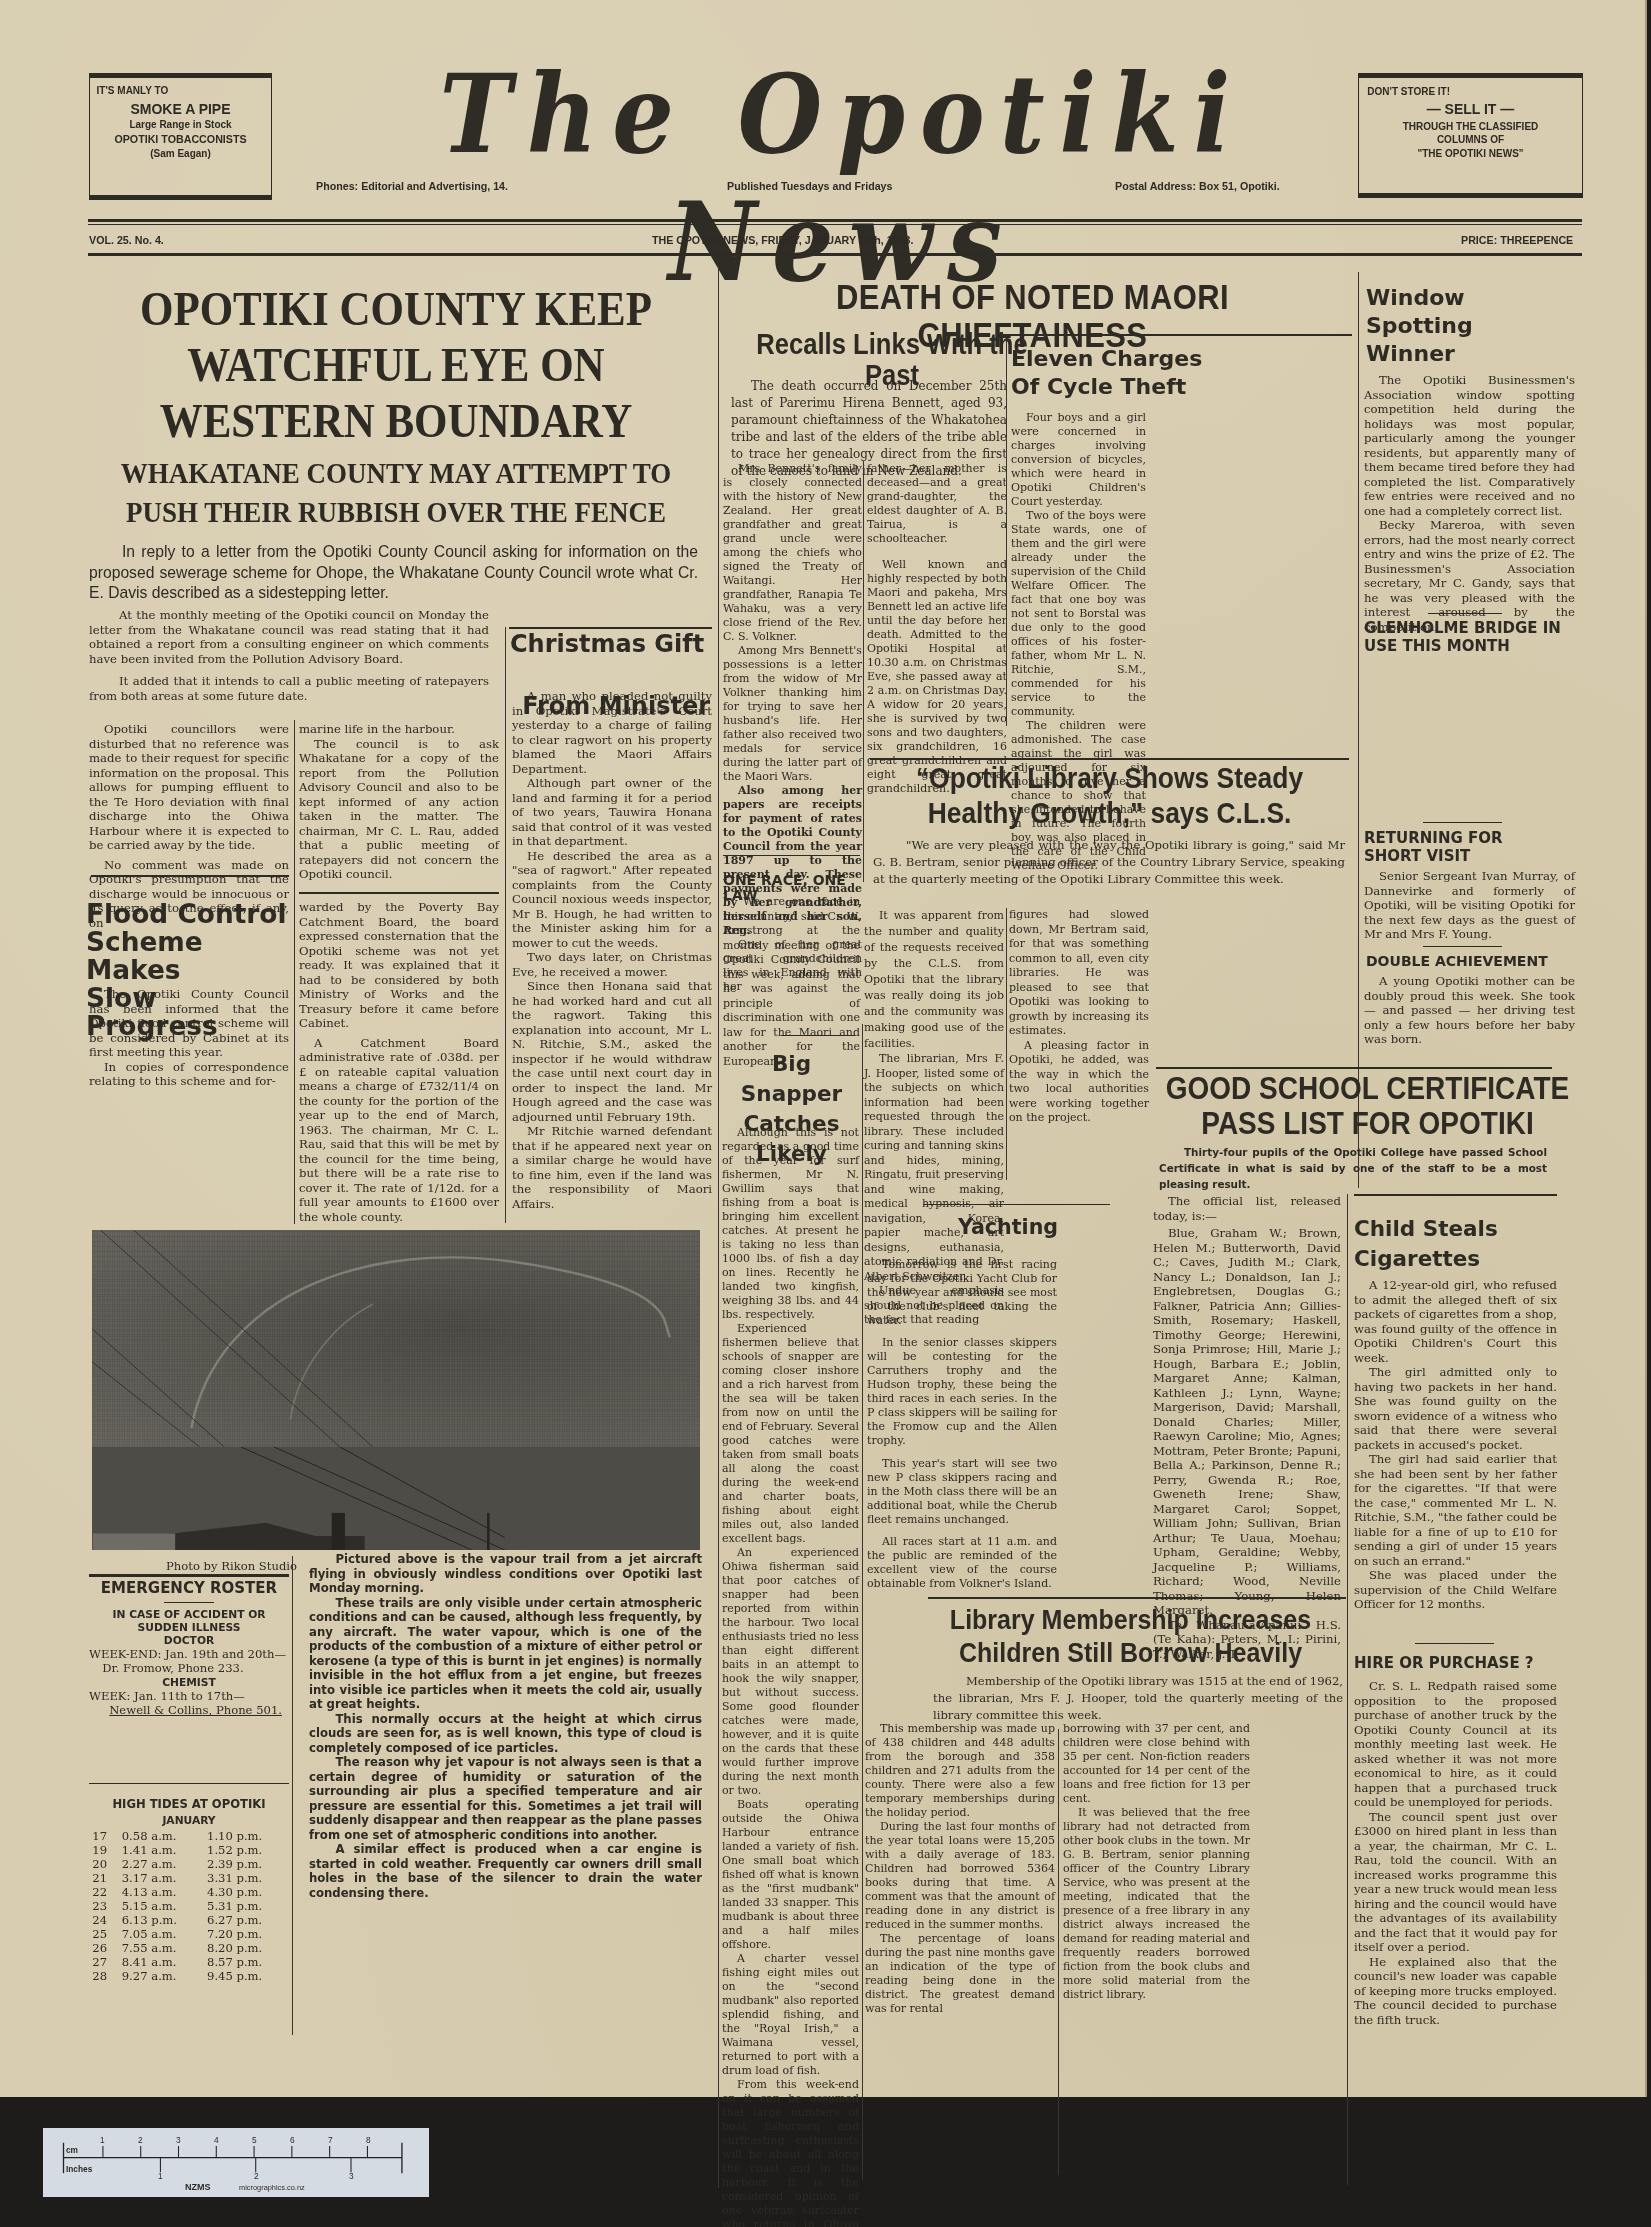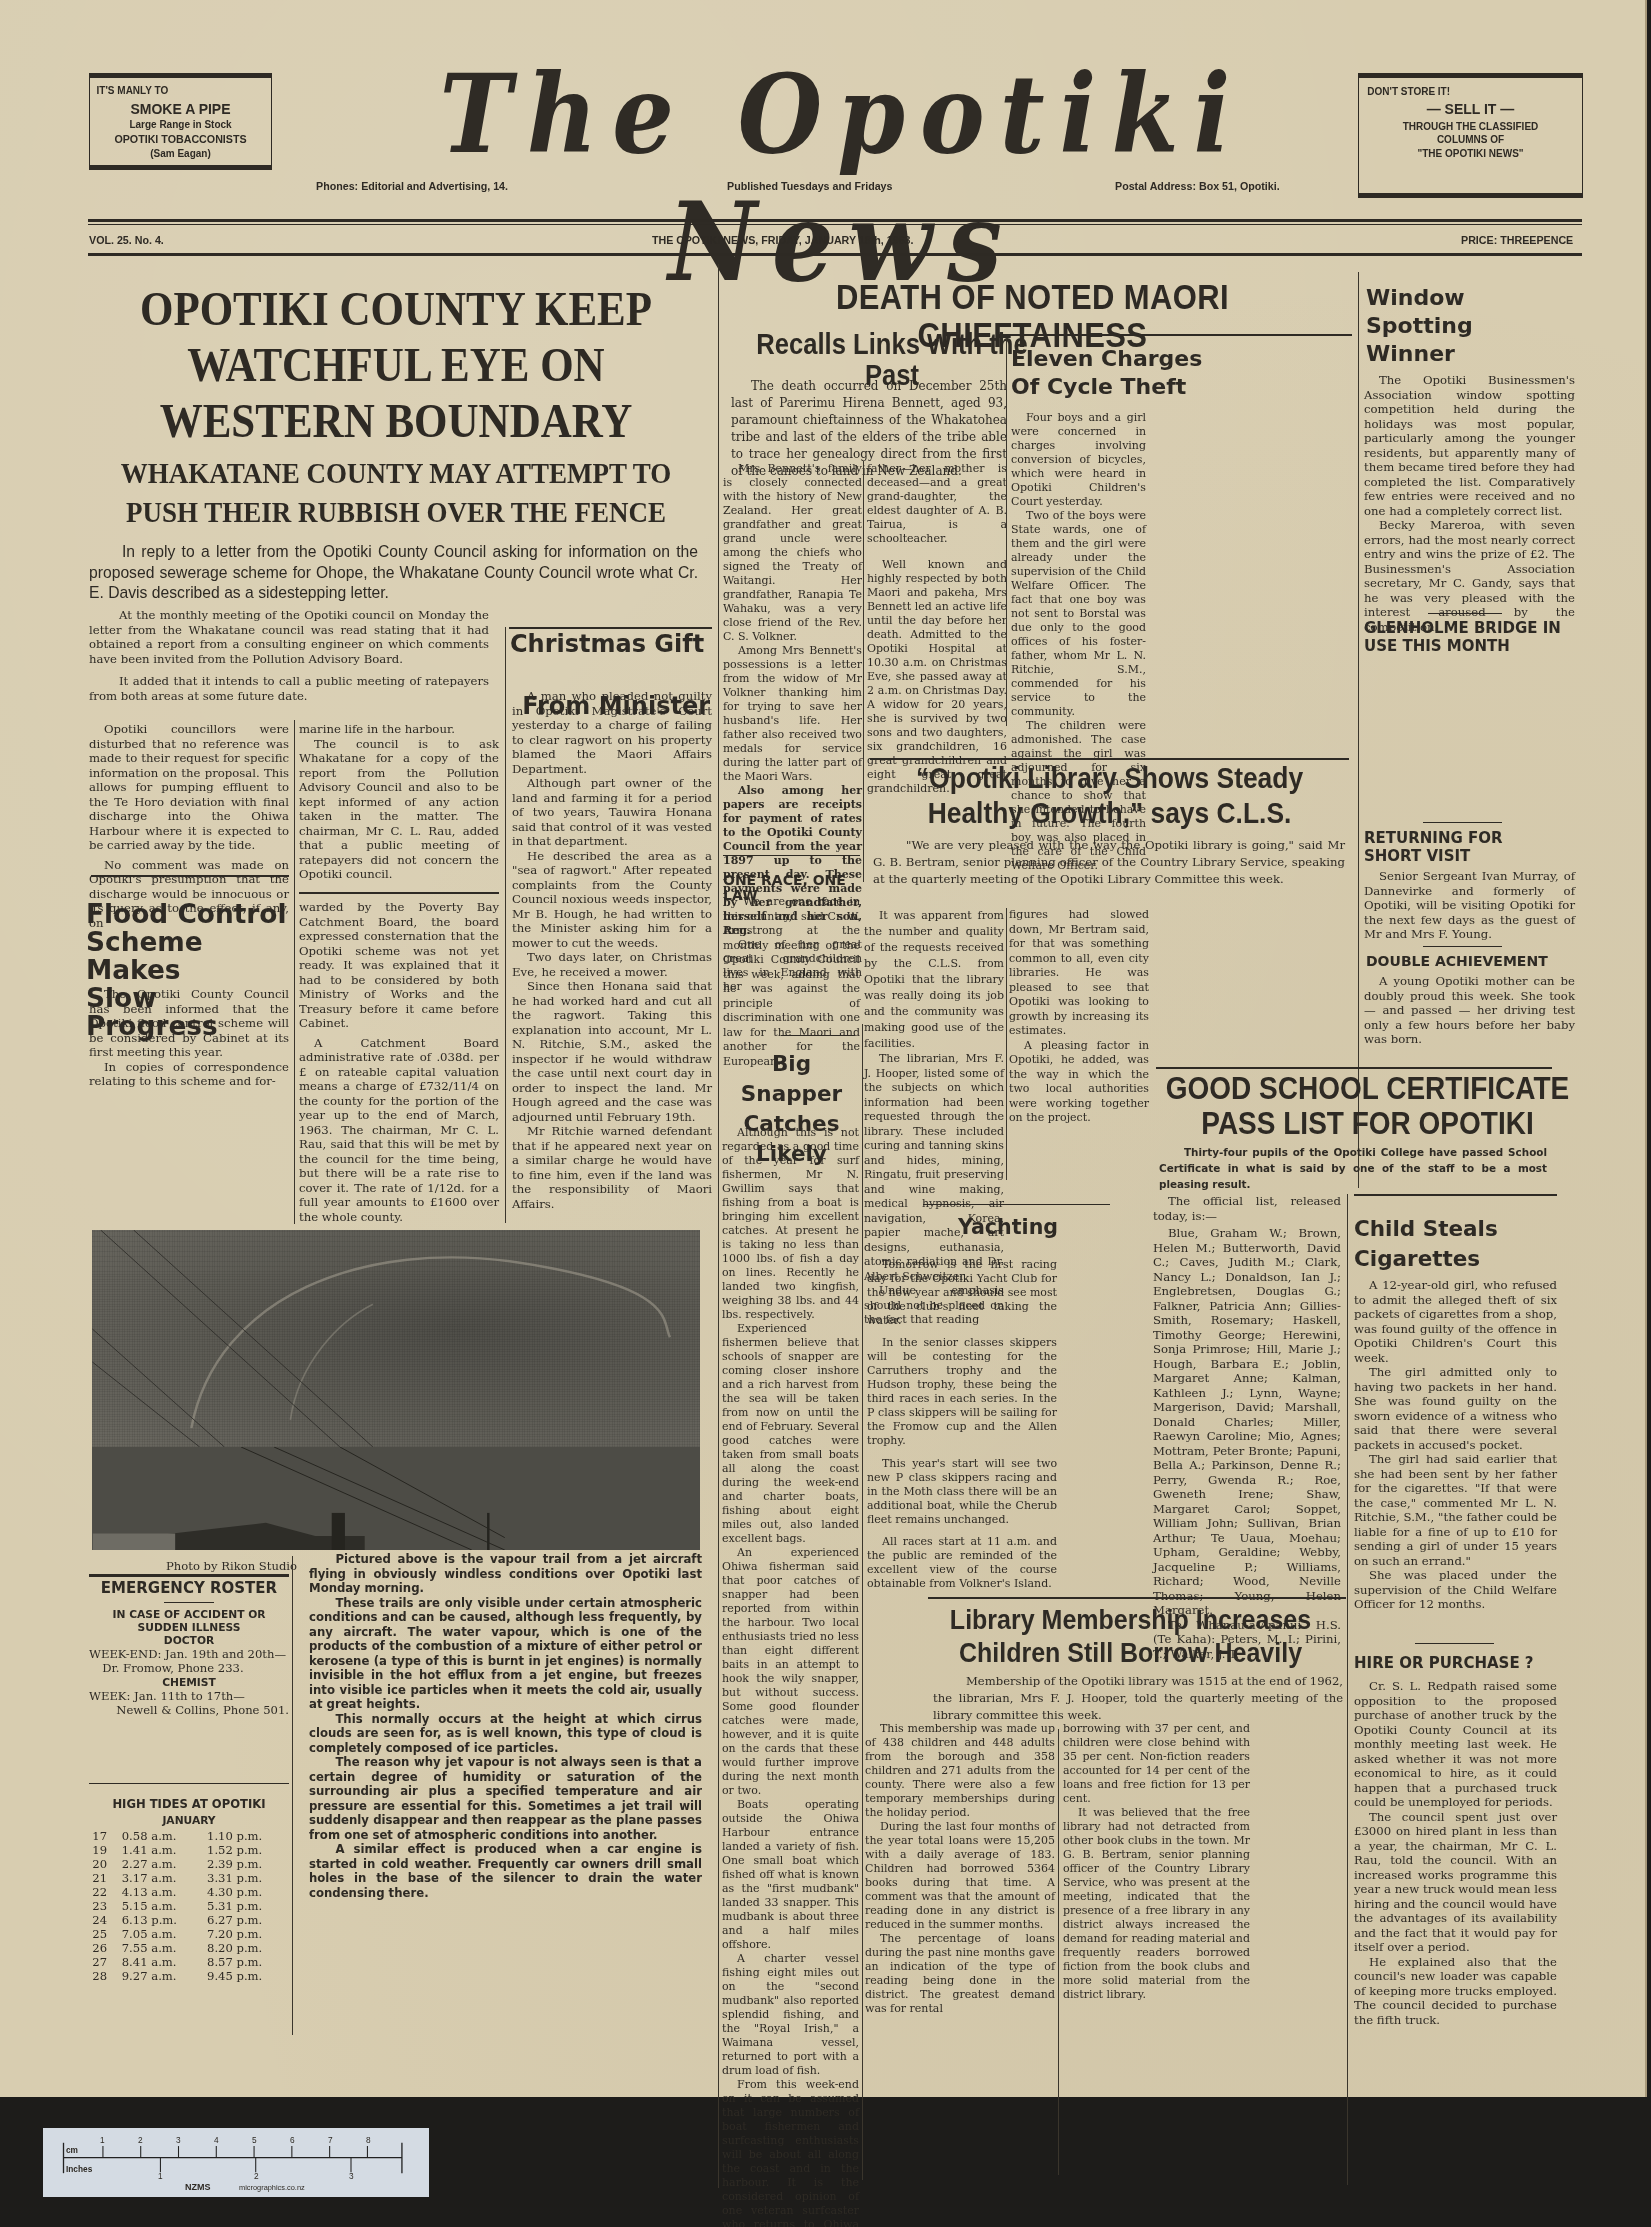--- a/index.html
+++ b/index.html
@@ -22,21 +22,21 @@
 .photo{position:absolute;left:92px;top:1230px;width:608px;height:217px;background:#5e5d56;
  background-image:repeating-linear-gradient(0deg,rgba(0,0,0,.07) 0 0.8px,transparent 0.8px 2.5px),repeating-linear-gradient(90deg,rgba(0,0,0,.07) 0 0.8px,transparent 0.8px 2.5px),radial-gradient(ellipse at 60% 45%,#4f4e48,#6a6860);overflow:hidden}
 .tides td{font-size:11.6px;padding:0 3.3px;line-height:14px}
 .ruler{position:absolute;left:43px;top:2128px;width:386px;height:69px;background:#d4dbe3}
 </style>
 </head>
 <body>
 
 <div class="page">
 
-  <div class="earbox" style="left:89px;top:73px;width:183px;height:97px;">
+  <div class="earbox" style="left:89px;top:73px;width:183px;height:127px;">
     <div style="font-size:10px;text-align:left;padding:6.6px 0 0 6.6px;">IT'S MANLY TO</div>
     <div style="font-size:14px;margin-top:5px;">SMOKE A PIPE</div>
     <div style="font-size:10px;margin-top:2.5px;">Large Range in Stock</div>
     <div style="font-size:10.7px;margin-top:3.3px;">OPOTIKI TOBACCONISTS</div>
     <div style="font-size:10px;margin-top:2.5px;">(Sam Eagan)</div>
   </div>
 
   <div class="masttitle">The Opotiki News</div>
 
   <div class="abs lsans" style="left:316px;top:180px;font-size:10.7px;font-weight:bold;">Phones: Editorial and Advertising, 14.</div>
@@ -153,21 +153,21 @@
   <div class="abs" style="left:89px;top:1579px;width:200px;text-align:center;">
     <div class="sans" style="font-size:15px;font-weight:bold;">EMERGENCY ROSTER</div>
     <div class="rule" style="position:relative;width:50px;height:0.8px;margin:5px auto;"></div>
     <div class="sans" style="font-size:10.7px;font-weight:bold;">IN CASE OF ACCIDENT OR</div>
     <div class="sans" style="font-size:10.7px;font-weight:bold;">SUDDEN ILLNESS</div>
     <div class="sans" style="font-size:10.7px;font-weight:bold;">DOCTOR</div>
     <div style="font-size:11.6px;text-align:left;">WEEK-END: Jan. 19th and 20th—</div>
     <div style="font-size:11.6px;text-align:left;padding-left:13.2px;">Dr. Fromow, Phone 233.</div>
     <div class="sans" style="font-size:10.7px;font-weight:bold;margin-top:1.7px;">CHEMIST</div>
     <div style="font-size:11.6px;text-align:left;">WEEK: Jan. 11th to 17th—</div>
-    <div style="font-size:11.6px;text-align:right;padding-left:13.2px;">Newell &amp; Collins, Phone 501.</div>
+    <div style="font-size:11.6px;text-align:center;padding-left:13.2px;text-decoration:underline;">Newell &amp; Collins, Phone 501.</div>
   </div>
   <div class="rule" style="left:89px;top:1783px;width:200px;height:1.2px;"></div>
 
   <div class="abs" style="left:89px;top:1797px;width:200px;">
     <div class="sans" style="text-align:center;font-size:11.6px;font-weight:bold;">HIGH TIDES AT OPOTIKI</div>
     <div class="sans" style="text-align:center;font-size:10.7px;font-weight:bold;margin:2.5px 0;">JANUARY</div>
     <table class="tides" style="border-collapse:collapse;width:100%;">
       <tbody>
         <tr>
             <td>17</td>

